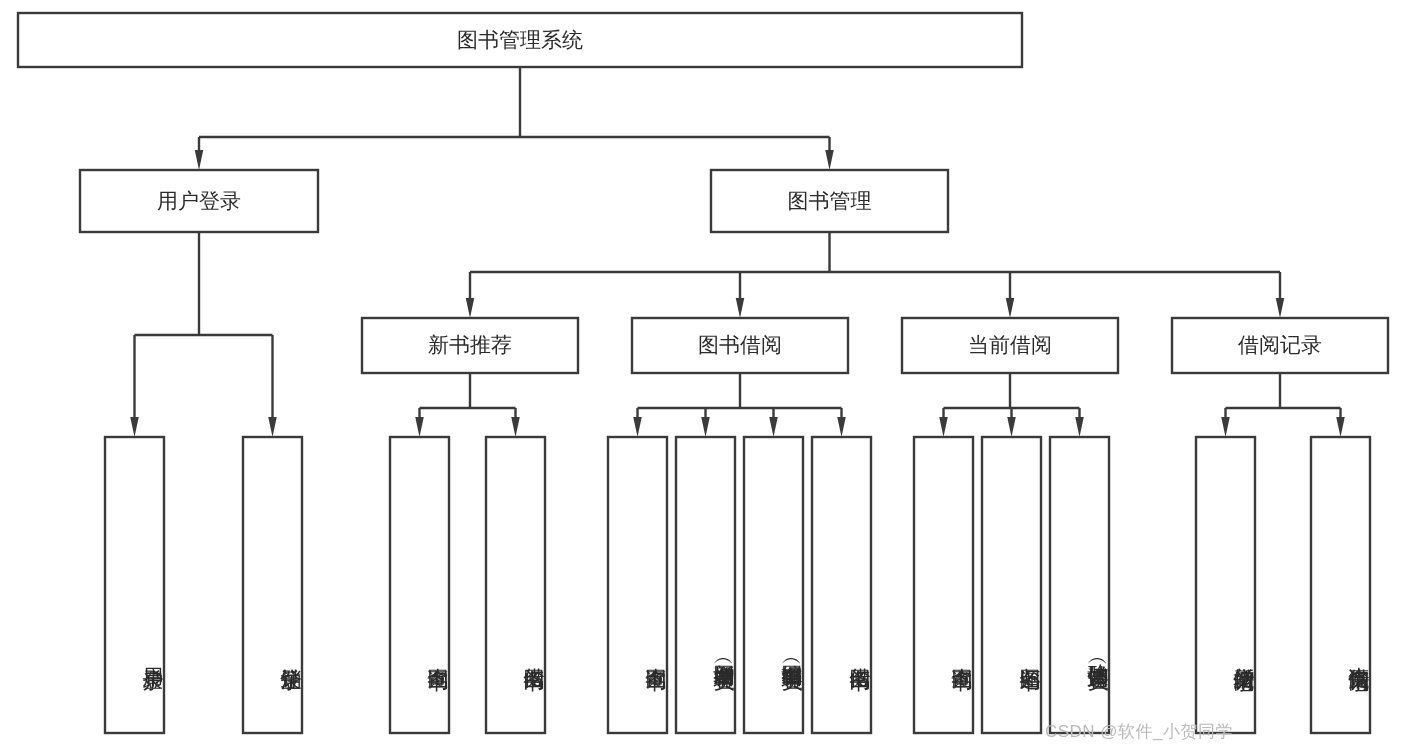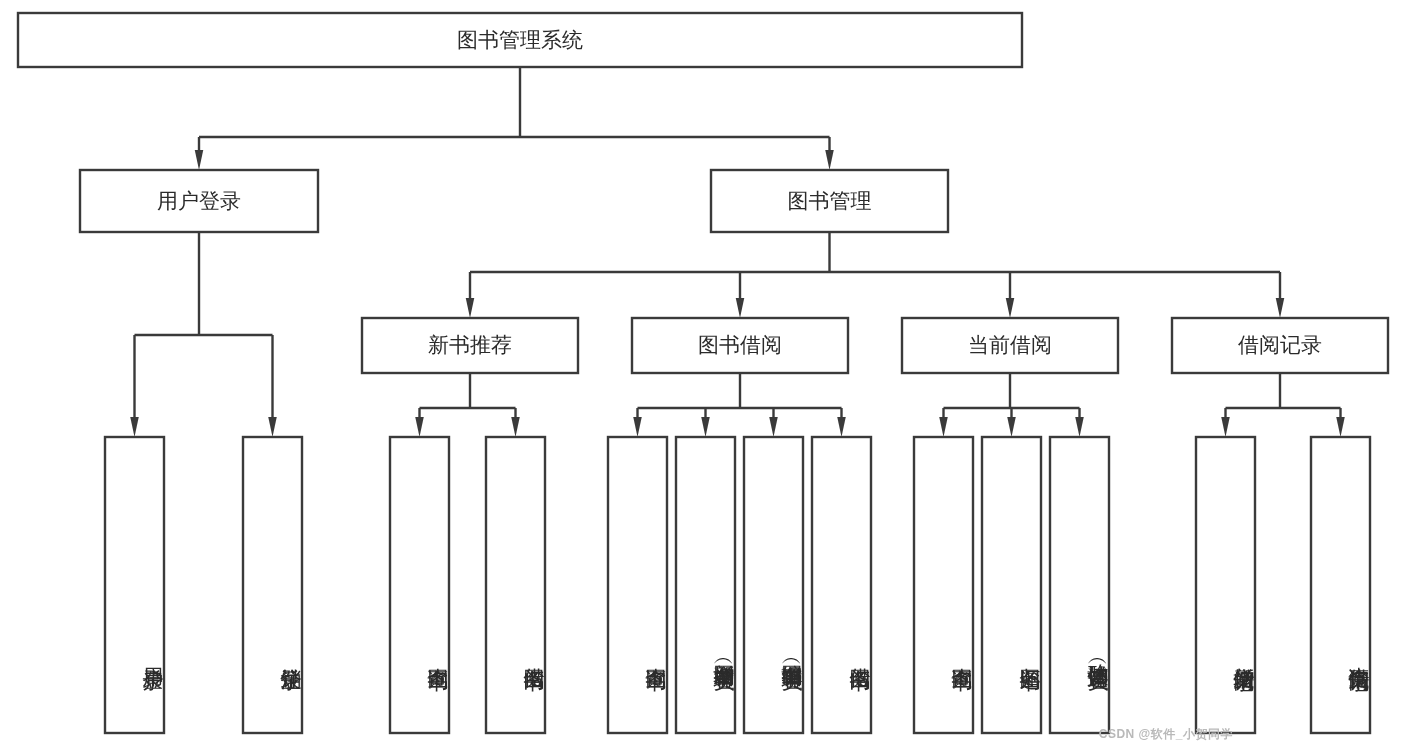--- a/index.html
+++ b/index.html
@@ -63,25 +63,24 @@
     pointer-events: none;
     display: flex;
     align-items: flex-start;
     justify-content: center;
   }
   .watermark {
     position: absolute;
     right: 8px;
     bottom: 4px;
     font-family: "Liberation Sans", "DejaVu Sans", sans-serif;
-    font-size: 12px;
+    font-size: 17px;
     color: #b9b9b9;
     white-space: nowrap;
     letter-spacing: 0.5px;
-    font-weight: bold;
   }
 </style>
 </head>
 <body>
 
 <div id="diagram-root">
 
   <svg id="tree-svg" viewBox="0 0 1405 747">
     <g id="connector-layer">
         <line x1="520" y1="67" x2="520" y2="137" class="connector"></line>

